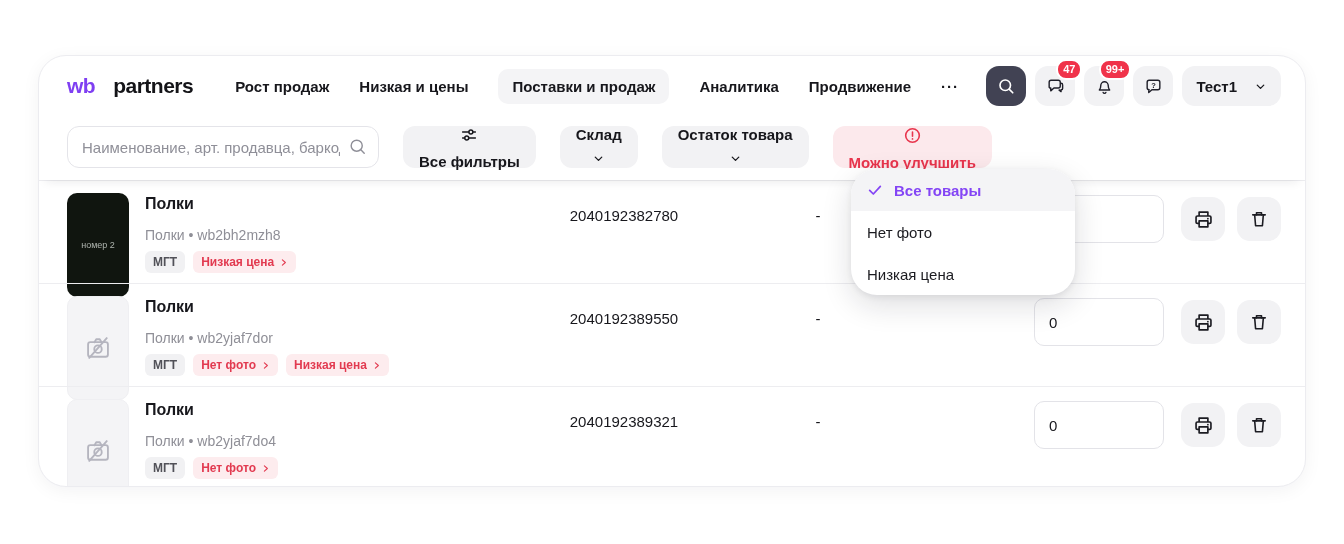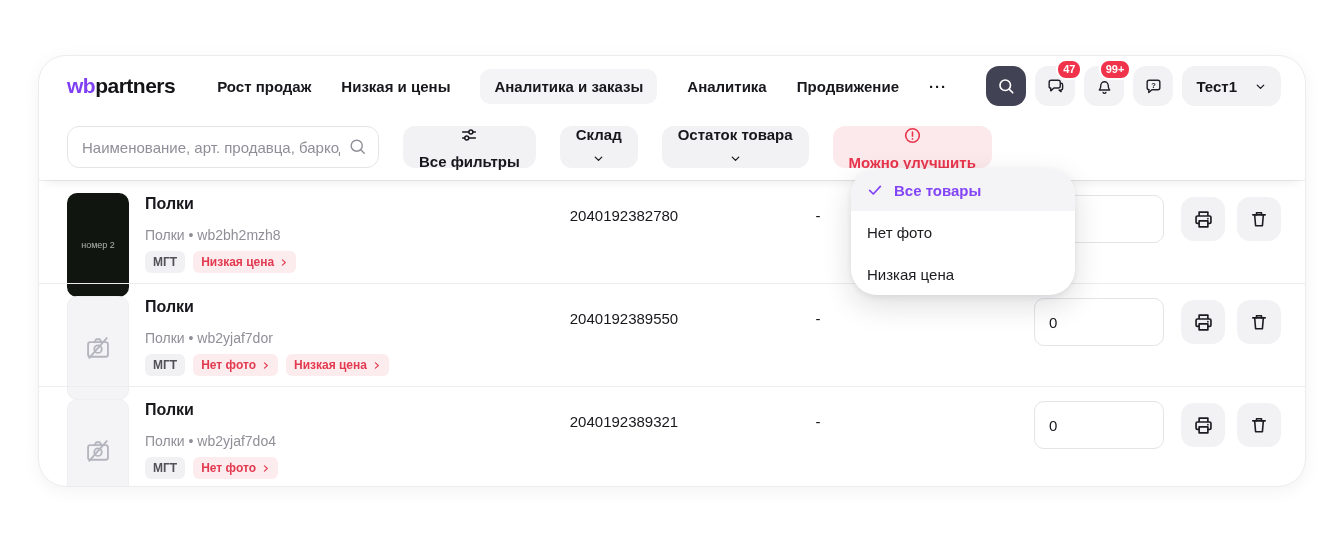--- a/index.html
+++ b/index.html
@@ -3,21 +3,21 @@
 <meta charset="utf-8">
 <style>
   * { box-sizing: border-box; margin: 0; padding: 0; }
   html,body { width:1344px; height:544px; background:#ffffff; font-family:"Liberation Sans", sans-serif; }
   .stage { position:relative; width:1344px; height:544px; background:#ffffff; overflow:hidden; }
   .card { position:absolute; left:38px; top:55px; width:1268px; height:432px; background:#fff;
           border:1px solid #ececf0; border-radius:28px; box-shadow:0 4px 18px rgba(25,25,35,.05); overflow:hidden; }
 
   
   .topbar { height:60px; display:flex; align-items:center; padding:0 24px 0 28px; }
-  .logo { display:flex; align-items:baseline; gap:0; font-weight:800; font-size:21px; letter-spacing:-.5px; margin-right:42px; }
+  .logo { display:flex; align-items:baseline; gap:18px; font-weight:800; font-size:21px; letter-spacing:-.5px; margin-right:42px; }
   .logo .wb { color:#7f3ff2; }
   .logo .pt { color:#141418; }
   .nav { display:flex; align-items:center; gap:30px; }
   .nav-item { font-size:15px; font-weight:700; color:#17171c; text-decoration:none; padding:9px 0; border-radius:10px; cursor:pointer; white-space:nowrap; }
   .nav-item.active { background:#f4f4f6; padding:9px 14px; }
   .nav-item.more { font-weight:800; letter-spacing:1px; }
   .actions { margin-left:auto; display:flex; align-items:flex-start; gap:9px;padding-left:16px; }
   .icon-btn { width:40px; height:40px; border:none; border-radius:13px; background:#f2f2f4; display:flex; align-items:center; justify-content:center; cursor:pointer; color:#20202a; }
   .icon-btn.dark { background:#414253; color:#fff; }
   .badge-wrap { position:relative; }
@@ -76,21 +76,21 @@
   <div class="card">
 
     <header class="topbar">
       <div class="logo">
         <span class="wb">wb</span>
           <span class="pt">partners</span>
       </div>
       <nav class="nav">
         <a class="nav-item">Рост продаж</a>
         <a class="nav-item">Низкая и цены</a>
-        <a class="nav-item active">Аналитика и заказы</a>
+        <a class="nav-item active">Поставки и продаж</a>
         <a class="nav-item">Аналитика</a>
         <a class="nav-item">Продвижение</a>
         <a class="nav-item more">···</a>
       </nav>
       <div class="actions">
         <button class="icon-btn dark">
           <span>
               <svg width="18" height="18" viewBox="0 0 24 24" fill="none" stroke="currentColor" stroke-width="2.2" stroke-linecap="round">
                 <circle cx="11" cy="11" r="7"></circle>
                 <line x1="16.5" y1="16.5" x2="21" y2="21"></line>

